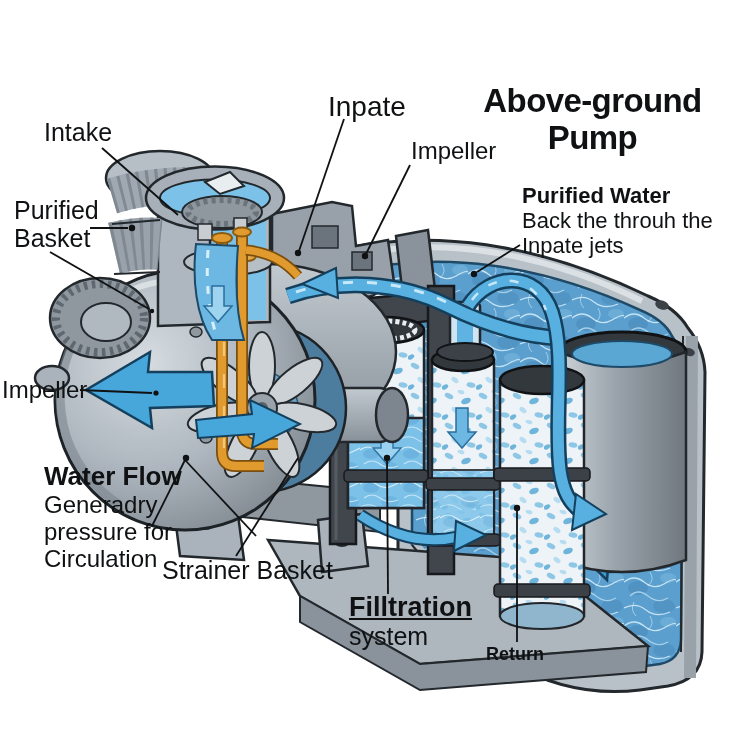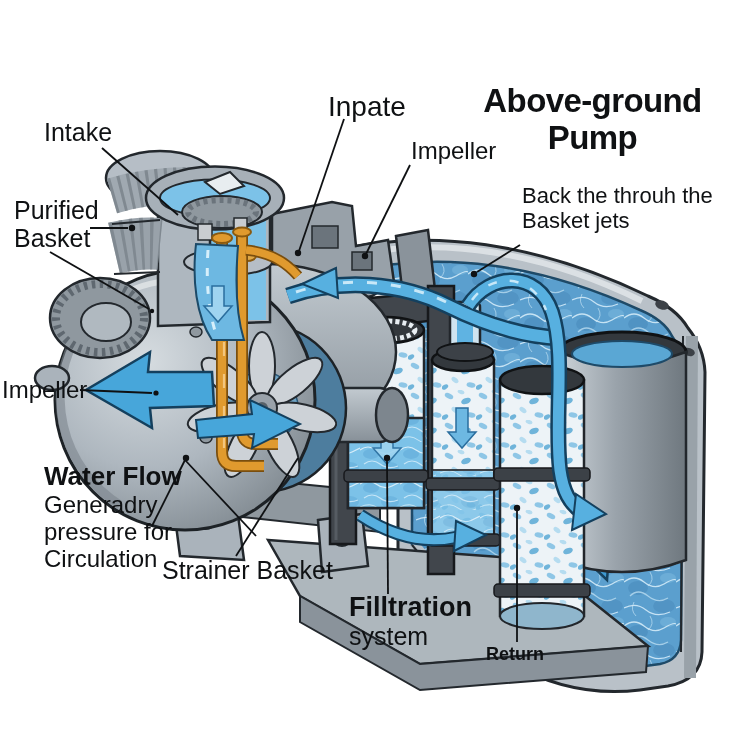--- a/index.html
+++ b/index.html
@@ -13,21 +13,21 @@
   #lbl-impeller-top{left:411px;top:137px;font-size:24px;}
   #lbl-title{left:470px;top:82px;width:245px;text-align:center;font-size:33px;font-weight:700;
              line-height:37px;letter-spacing:-0.6px;}
   #lbl-purified{left:522px;top:183px;font-size:22px;line-height:25px;}
   #lbl-purified .b{font-weight:700;}
   #lbl-impeller-left{left:2px;top:376px;font-size:24px;}
   #lbl-waterflow{left:44px;top:461px;font-size:24px;line-height:27px;}
   #lbl-waterflow .h{font-size:26px;font-weight:700;line-height:30px;}
   #lbl-sb-bottom{left:162px;top:556px;font-size:25px;}
   #lbl-filtration{left:349px;top:593px;font-size:25px;line-height:29px;}
-  #lbl-filtration .h{font-size:27px;font-weight:700;}
+  #lbl-filtration .h{font-size:27px;font-weight:700;text-decoration:underline;}
   #lbl-return{left:486px;top:644px;font-size:18px;font-weight:700;}
 </style>
 </head>
 <body>
 
 <div class="stage">
 
 <svg width="740" height="740" viewBox="0 0 740 740">
   <defs>
     <radialGradient id="gVol" cx="35%" cy="35%" r="75%">
@@ -271,22 +271,23 @@
 <div class="lbl" id="lbl-inpate">Inpate</div>
 
 <div class="lbl" id="lbl-impeller-top">Impeller</div>
 
 <div class="lbl" id="lbl-title">
   <div>Above-ground</div>
   <div>Pump</div>
 </div>
 
 <div class="lbl" id="lbl-purified">
+  <div class="b">Purified Water</div>
   <div>Back the throuh the</div>
-  <div>Basket jets</div>
+  <div>Inpate jets</div>
 </div>
 
 <div class="lbl" id="lbl-impeller-left">Impeller</div>
 
 <div class="lbl" id="lbl-waterflow">
   <div class="h">Water Flow</div>
   <div>Generadry</div>
   <div>pressure for</div>
   <div>Circulation</div>
 </div>

